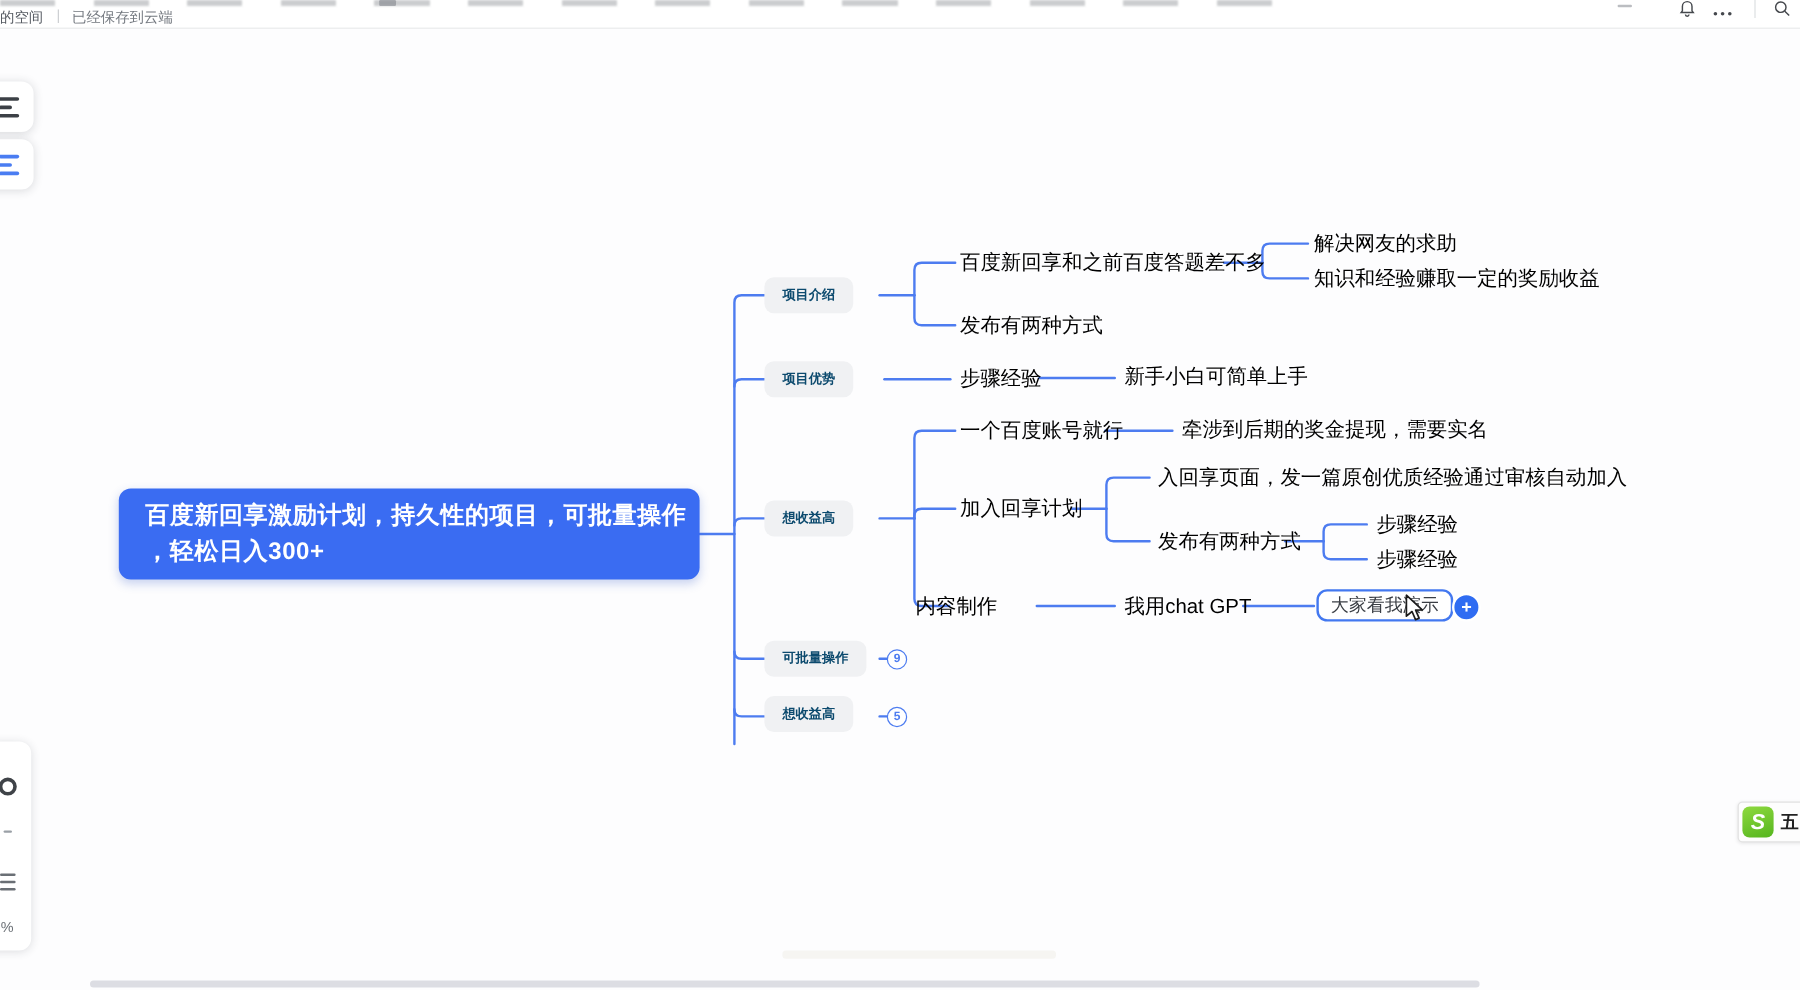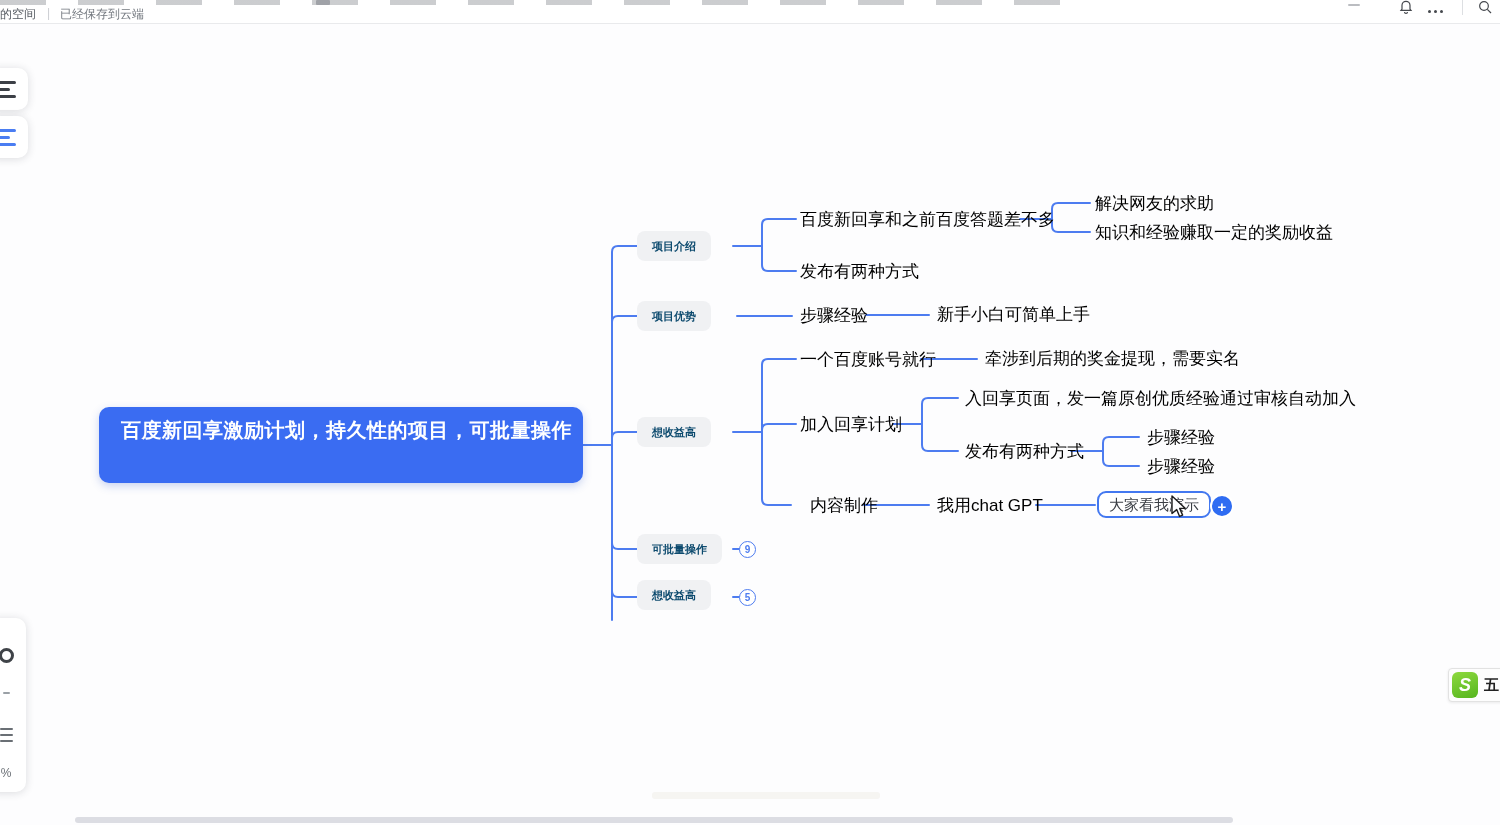--- a/index.html
+++ b/index.html
@@ -166,20 +166,21 @@
       <path d="M864 505 H929"></path>
       <path d="M1036 505 H1095"></path>
 
       <path d="M733 549 H739"></path>
       <path d="M733 597 H739"></path>
     </g>
   </svg>
 
   <div class="root">
     <span>百度新回享激励计划，持久性的项目，可批量操作</span>
+    <span>，轻松日入300+</span>
   </div>
 
   <div class="l1box" style="left:637px;top:231px">项目介绍</div>
   <div class="l1box" style="left:637px;top:301px">项目优势</div>
   <div class="l1box" style="left:637px;top:417px">想收益高</div>
   <div class="l1box" style="left:637px;top:534px">可批量操作</div>
   <div class="l1box" style="left:637px;top:580px">想收益高</div>
 
   <div class="badge" style="left:739px;top:541px">9</div>
   <div class="badge" style="left:739px;top:589px">5</div>
@@ -192,21 +193,21 @@
   <div class="txt" style="left:800px;top:315px">步骤经验</div>
   <div class="txt" style="left:937px;top:314px">新手小白可简单上手</div>
 
   <div class="txt" style="left:800px;top:359px">一个百度账号就行</div>
   <div class="txt" style="left:985px;top:358px">牵涉到后期的奖金提现，需要实名</div>
   <div class="txt" style="left:800px;top:424px">加入回享计划</div>
   <div class="txt" style="left:965px;top:398px">入回享页面，发一篇原创优质经验通过审核自动加入</div>
   <div class="txt" style="left:965px;top:451px">发布有两种方式</div>
   <div class="txt" style="left:1147px;top:437px">步骤经验</div>
   <div class="txt" style="left:1147px;top:466px">步骤经验</div>
-  <div class="txt" style="left:810px;top:505px">内容制作</div>
+  <div class="txt" style="left:763px;top:505px">内容制作</div>
   <div class="txt" style="left:937px;top:505px">我用chat  GPT</div>
 
   <div class="selnode">大家看我演示</div>
   <div class="plusbtn">+</div>
 
   <svg class="cursor" width="1500" height="825" viewBox="0 0 1500 825">
     <g transform="translate(1172,496)">
       <path d="M0 0 L0 17.5 L4.7 13.6 L7.6 20.4 L10.6 19.1 L7.7 12.4 L13.2 12.2 Z" fill="#ffffff" stroke="#1c1c1c" stroke-width="1.4" stroke-linejoin="round"></path>
     </g>
   </svg>

